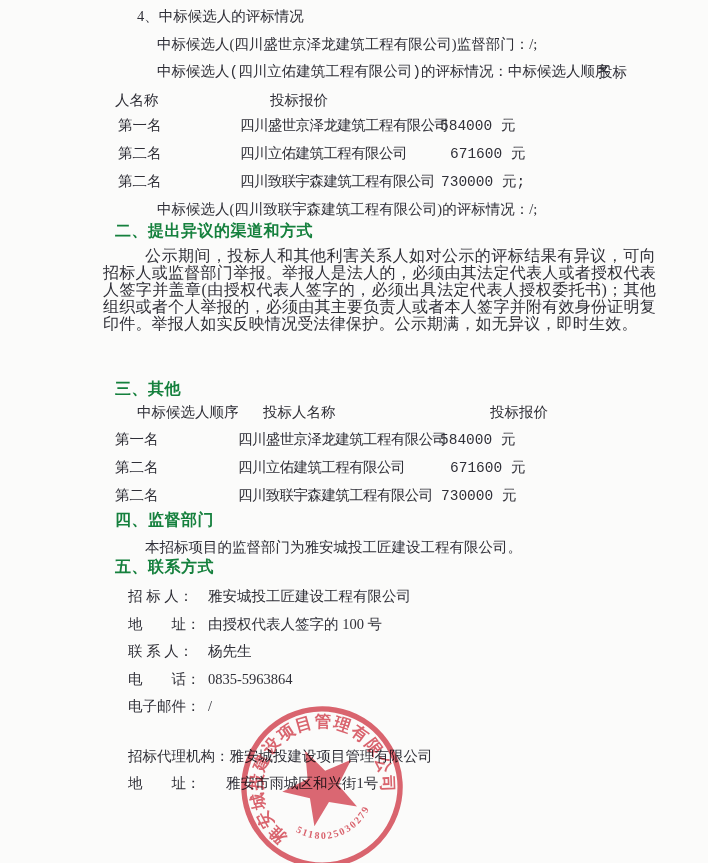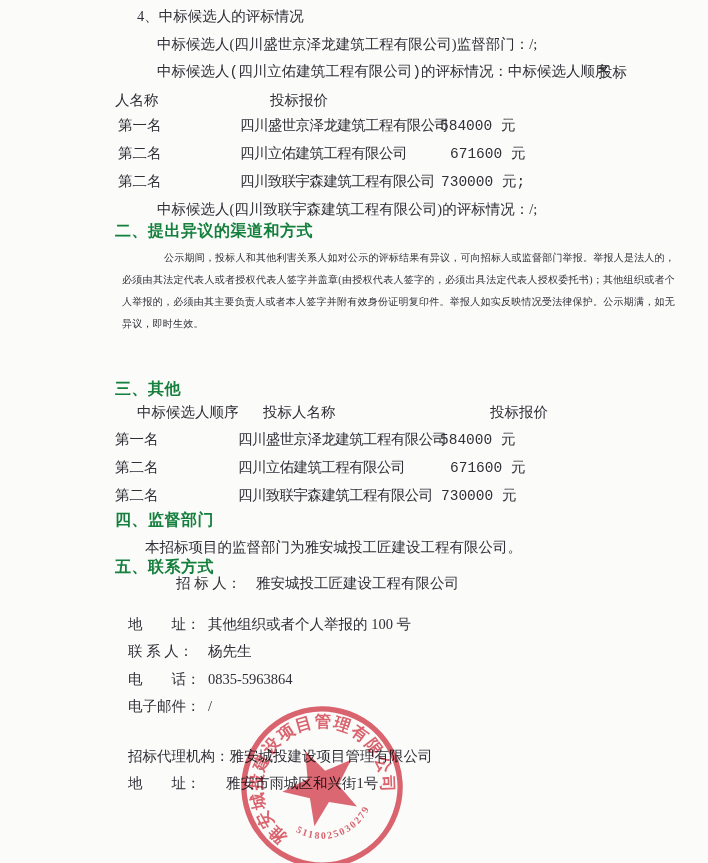--- a/index.html
+++ b/index.html
@@ -7,22 +7,22 @@
     position:relative;width:708px;height:863px;margin:0 auto;
     background:#fbfbfa;overflow:hidden;
     font-family:"Liberation Serif","DejaVu Serif",serif;
     color:#2f2f37;font-size:14.5px;
   }
   .ln{position:absolute;white-space:nowrap;line-height:20px;}
   .heading{font-weight:700;font-size:16px;color:#15803d;letter-spacing:0.5px;}
   .row-cell{position:absolute;white-space:nowrap;font-family:Liberation Mono, monospace;}
   .name-cell{letter-spacing:-0.6px;}
   .para{
-    position:absolute;left:122px;top:247px;width:553px;
-    font-size:10px;line-height:22px;text-align:justify;
+    position:absolute;left:103px;top:247px;width:553px;
+    font-size:16px;line-height:17px;text-align:justify;
     text-indent:42px;letter-spacing:0.2px;
   }
   .label{display:inline-block;width:80px;}
   .agency-gap{margin-left:18px;}
   .seal{position:absolute;left:237px;top:702px;mix-blend-mode:multiply;opacity:0.92;}
   .seal text{font-family:"Liberation Serif","DejaVu Serif",serif;}
 </style>
 </head>
 <body>
 
@@ -76,25 +76,25 @@
     <span class="row-cell" style="left:115px;top:486px;">第二名</span>
     <span class="row-cell name-cell" style="left:238px;top:486px;">四川致联宇森建筑工程有限公司</span>
     <span class="row-cell" style="left:441px;top:486px;">730000 元</span>
   </div>
 
   <div class="ln heading" style="left:115px;top:510px;">四、监督部门</div>
   <div class="ln" style="left:145px;top:537px;">本招标项目的监督部门为雅安城投工匠建设工程有限公司。</div>
 
   <div class="ln heading" style="left:115px;top:557px;">五、联系方式</div>
 
-  <div class="ln" style="left:128px;top:573px;margin-left:48px;">
+  <div class="ln" style="left:128px;top:586px;">
     <span class="label">招 标 人：</span><span>雅安城投工匠建设工程有限公司</span>
   </div>
   <div class="ln" style="left:128px;top:614px;">
-    <span class="label">地　　址：</span><span>其他组织或者个人举报的 100 号</span>
+    <span class="label">地　　址：</span><span>由授权代表人签字的 100 号</span>
   </div>
   <div class="ln" style="left:128px;top:641px;">
     <span class="label">联 系 人：</span><span>杨先生</span>
   </div>
   <div class="ln" style="left:128px;top:669px;">
     <span class="label">电　　话：</span><span>0835-5963864</span>
   </div>
   <div class="ln" style="left:128px;top:696px;">
     <span class="label">电子邮件：</span><span>/</span>
   </div>

